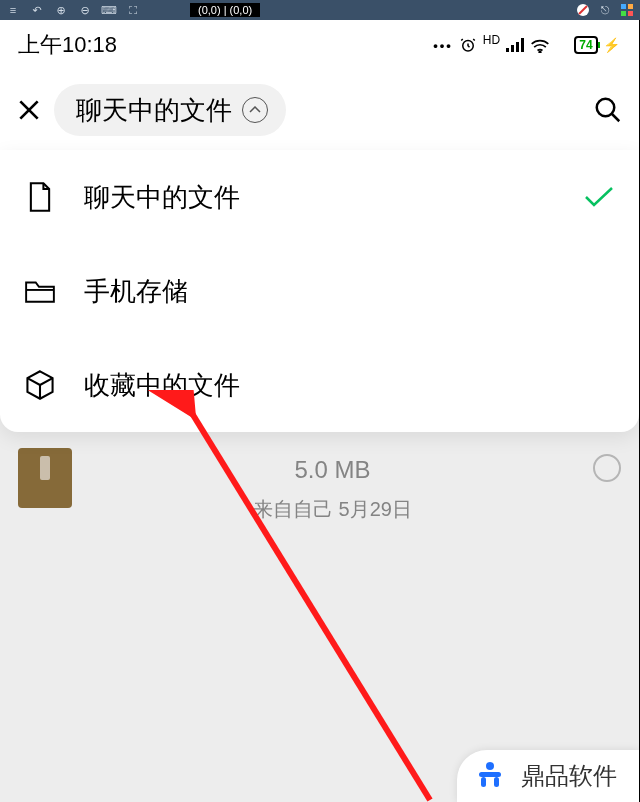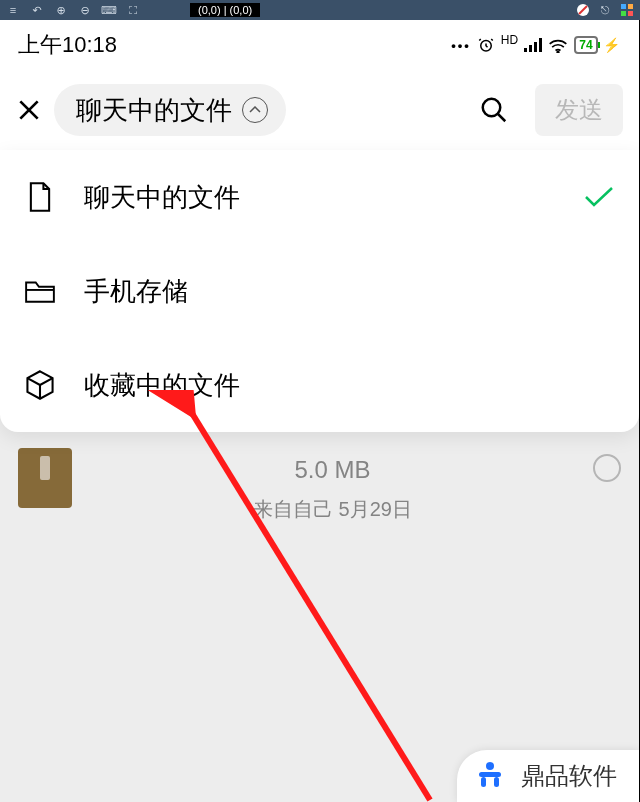--- a/index.html
+++ b/index.html
@@ -12,21 +12,21 @@
   .coords { background:#000; color:#fff; padding:1px 8px; font-size:11px; margin-left:40px; }
   .emu-right { margin-left:auto; display:flex; gap:8px; align-items:center; }
   
   
   .phone { position:absolute; top:20px; left:0; width:639px; height:782px; background:#ededed; overflow:hidden; }
   
   
   .status { height:50px; background:#fff; display:flex; align-items:center; padding:0 18px; font-size:22px; font-weight:500; color:#000; }
   .status-right { margin-left:auto; display:flex; gap:6px; align-items:center; font-size:13px; color:#000; }
   .dots { letter-spacing:2px; font-weight:bold; }
-  .battery { border:2px solid #737373; border-radius:4px; padding:0 3px; font-size:12px; color:#0a0; font-weight:600; position:relative; }
+  .battery { border:2px solid #000000; border-radius:4px; padding:0 3px; font-size:12px; color:#0a0; font-weight:600; position:relative;margin-left:18px; }
   .battery::after { content:""; position:absolute; right:-4px; top:4px; width:2px; height:6px; background:#0a0; }
   
   
   .header { height:80px; background:#fff; display:flex; align-items:center; padding:0 16px; gap:12px; }
   .close-x { font-size:28px; font-weight:300; color:#000; }
   .pill { background:#f1f1f1; border-radius:28px; height:52px; padding:0 18px 0 22px; display:flex; align-items:center; gap:10px; font-size:26px; color:#000; }
   .pill-caret { width:26px; height:26px; border:1.5px solid #555; border-radius:50%; display:flex; align-items:center; justify-content:center; font-size:14px; }
   .search-ico { margin-left:auto; }
   .send-btn { background:#f1f1f1; border-radius:8px; padding:10px 20px; font-size:24px; color:#b8b8b8; margin-left:14px; }
   
@@ -125,23 +125,20 @@
             <path d="M1 6l5-5 5 5"></path>
           </svg>
       </span>
     </div>
     <span class="search-ico">
       <svg width="30" height="30" viewBox="0 0 24 24" fill="none" stroke="#000" stroke-width="2">
           <circle cx="10" cy="10" r="7"></circle>
           <path d="M21 21l-6-6"></path>
         </svg>
     </span>
-    <div class="send-btn">
-      <span>发送</span>
-    </div>
   </div>
 
   <div class="dropdown">
     <div class="dd-item">
       <svg class="dd-ico" viewBox="0 0 24 28" fill="none" stroke="#000" stroke-width="1.8">
           <path d="M4 2h11l5 5v19H4z"></path>
           <path d="M15 2v5h5"></path>
         </svg>
       <span>聊天中的文件</span>
       <span class="check">

